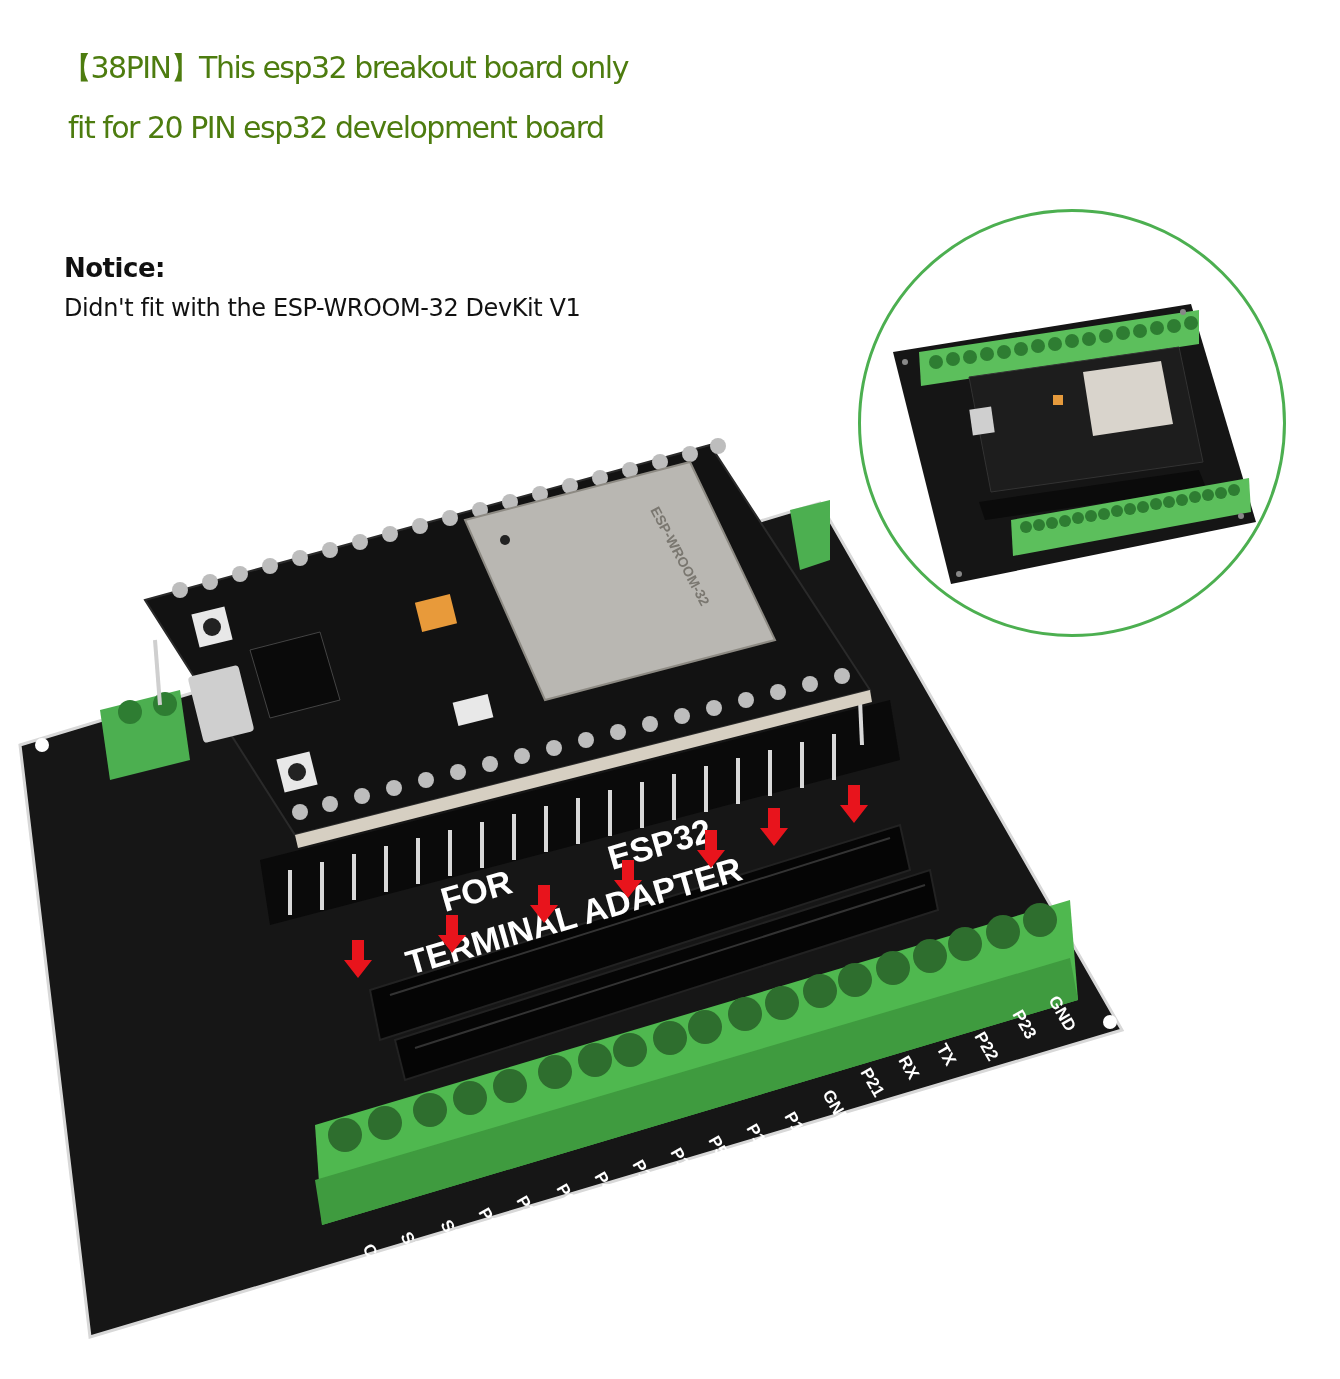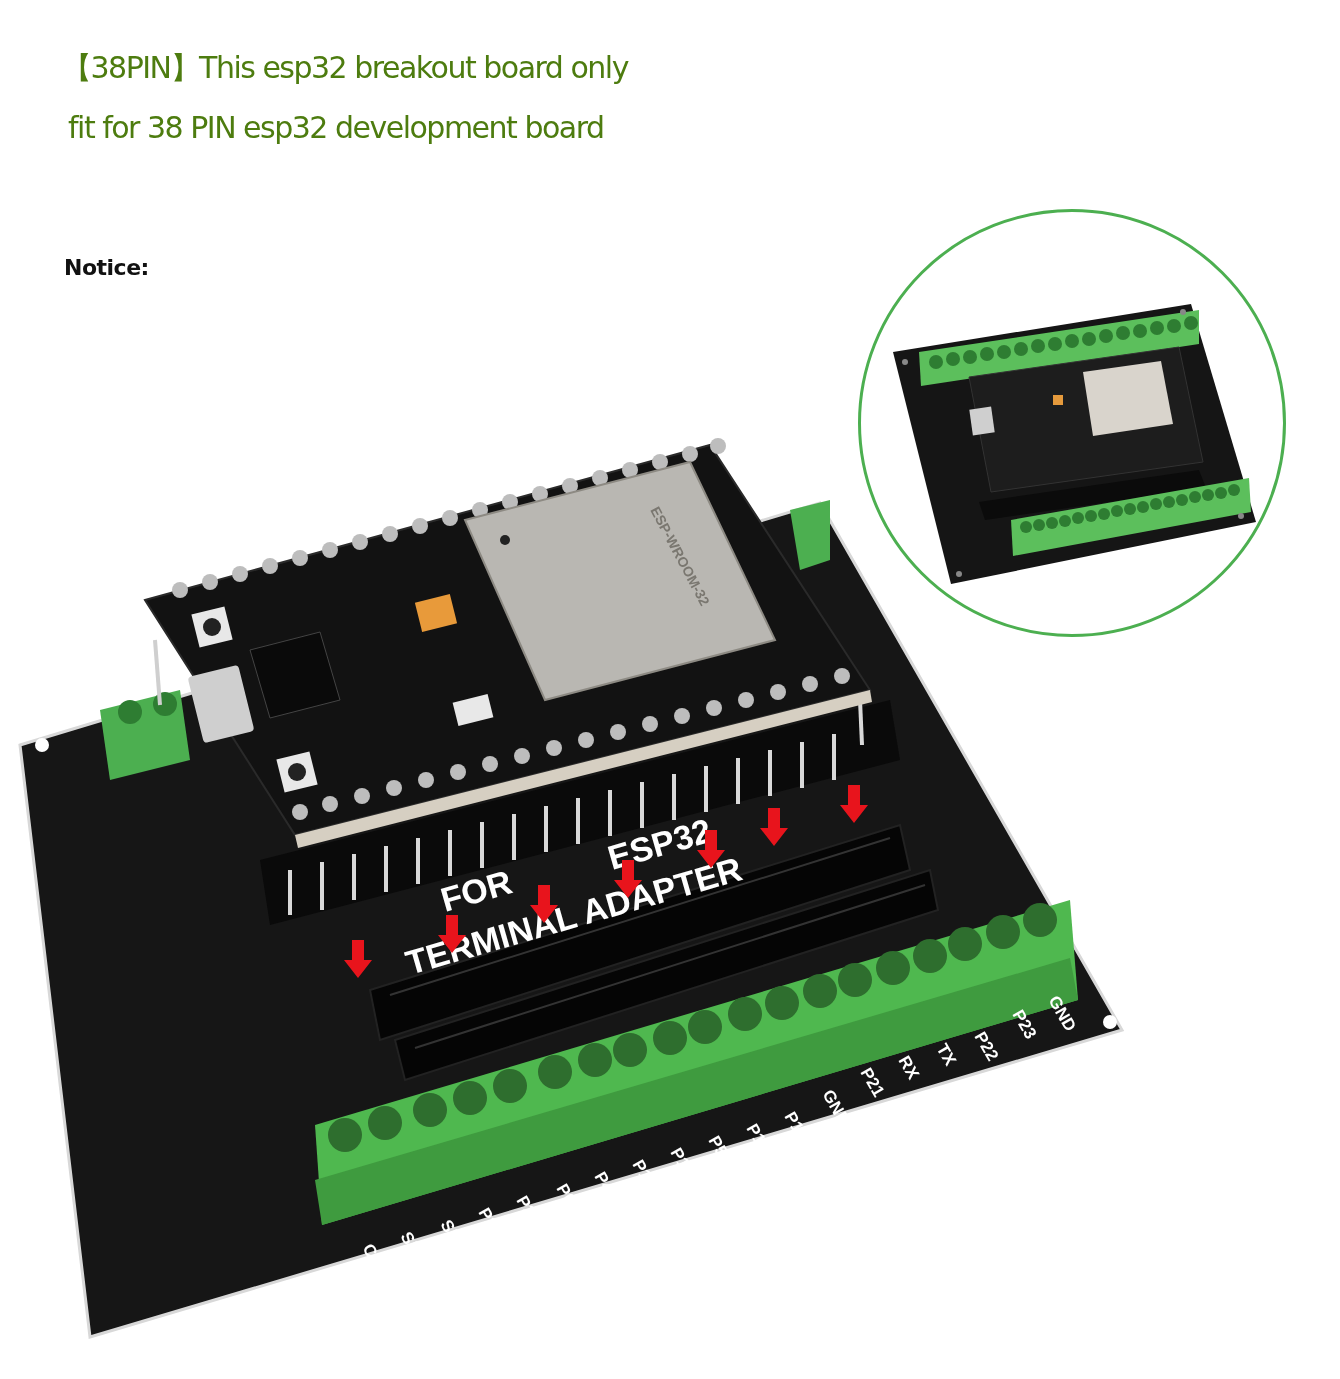--- a/index.html
+++ b/index.html
@@ -3,42 +3,43 @@
 <meta charset="utf-8">
 <style>
   html, body { margin: 0; padding: 0; background: #ffffff; }
   body { width: 1340px; height: 1379px; position: relative; overflow: hidden; font-family: "Liberation Sans", "DejaVu Sans", sans-serif; }
 
   .headline { position: absolute; left: 62px; top: 38px; width: 960px; color: #4d7c0f; font-family: "DejaVu Sans", sans-serif; font-size: 30px; line-height: 60px; letter-spacing: -1.5px; font-weight: 400; }
   .headline .line { display: block; white-space: nowrap; }
   .headline .line.indent { padding-left: 6px; }
 
   .notice { position: absolute; left: 64px; top: 250px; color: #111; font-family: "DejaVu Sans", sans-serif; }
-  .notice .title { font-weight: 700; font-size: 22px; line-height: 36px; letter-spacing: -0.5px; }
+  .notice .title { font-weight: 700; font-size: 26px; line-height: 36px; letter-spacing: -0.5px; }
   .notice .body { font-size: 24px; line-height: 44px; letter-spacing: -0.4px; }
 
   
   .inset { position: absolute; left: 858px; top: 209px; width: 428px; height: 428px; border: 3px solid #4caf50; border-radius: 50%; overflow: hidden; background: #fff; box-sizing: border-box; }
   .inset svg { position: absolute; left: 0; top: 0; }
 
   .main-photo { position: absolute; left: 0; top: 400px; width: 1340px; height: 979px; }
 
   .pinlabel { font-family: "Liberation Sans", sans-serif; font-weight: 700; fill: #ffffff; }
   .overlay-text { font-family: "Liberation Sans", sans-serif; font-weight: 700; fill: #ffffff; }
 </style>
 </head>
 <body>
 
 <div class="headline">
   <span class="line">【38PIN】This esp32 breakout board only</span>
-  <span class="line indent">fit for 38 PIN esp32 development board</span>
+  <span class="line indent">fit for 20 PIN esp32 development board</span>
 </div>
 
 <div class="notice">
   <div class="title">Notice:</div>
+  <div class="body">Didn't fit with the ESP-WROOM-32 DevKit V1</div>
 </div>
 
 <div class="inset">
   <svg width="428" height="428" viewBox="0 0 428 428">
 
     <polygon points="32,140 330,92 395,310 90,372" fill="#151515"></polygon>
 
     <polygon points="58,140 338,98 338,132 60,174" fill="#5cbf5c"></polygon>
     <g fill="#2e7d32">
       <circle cx="75" cy="150" r="7"></circle>

